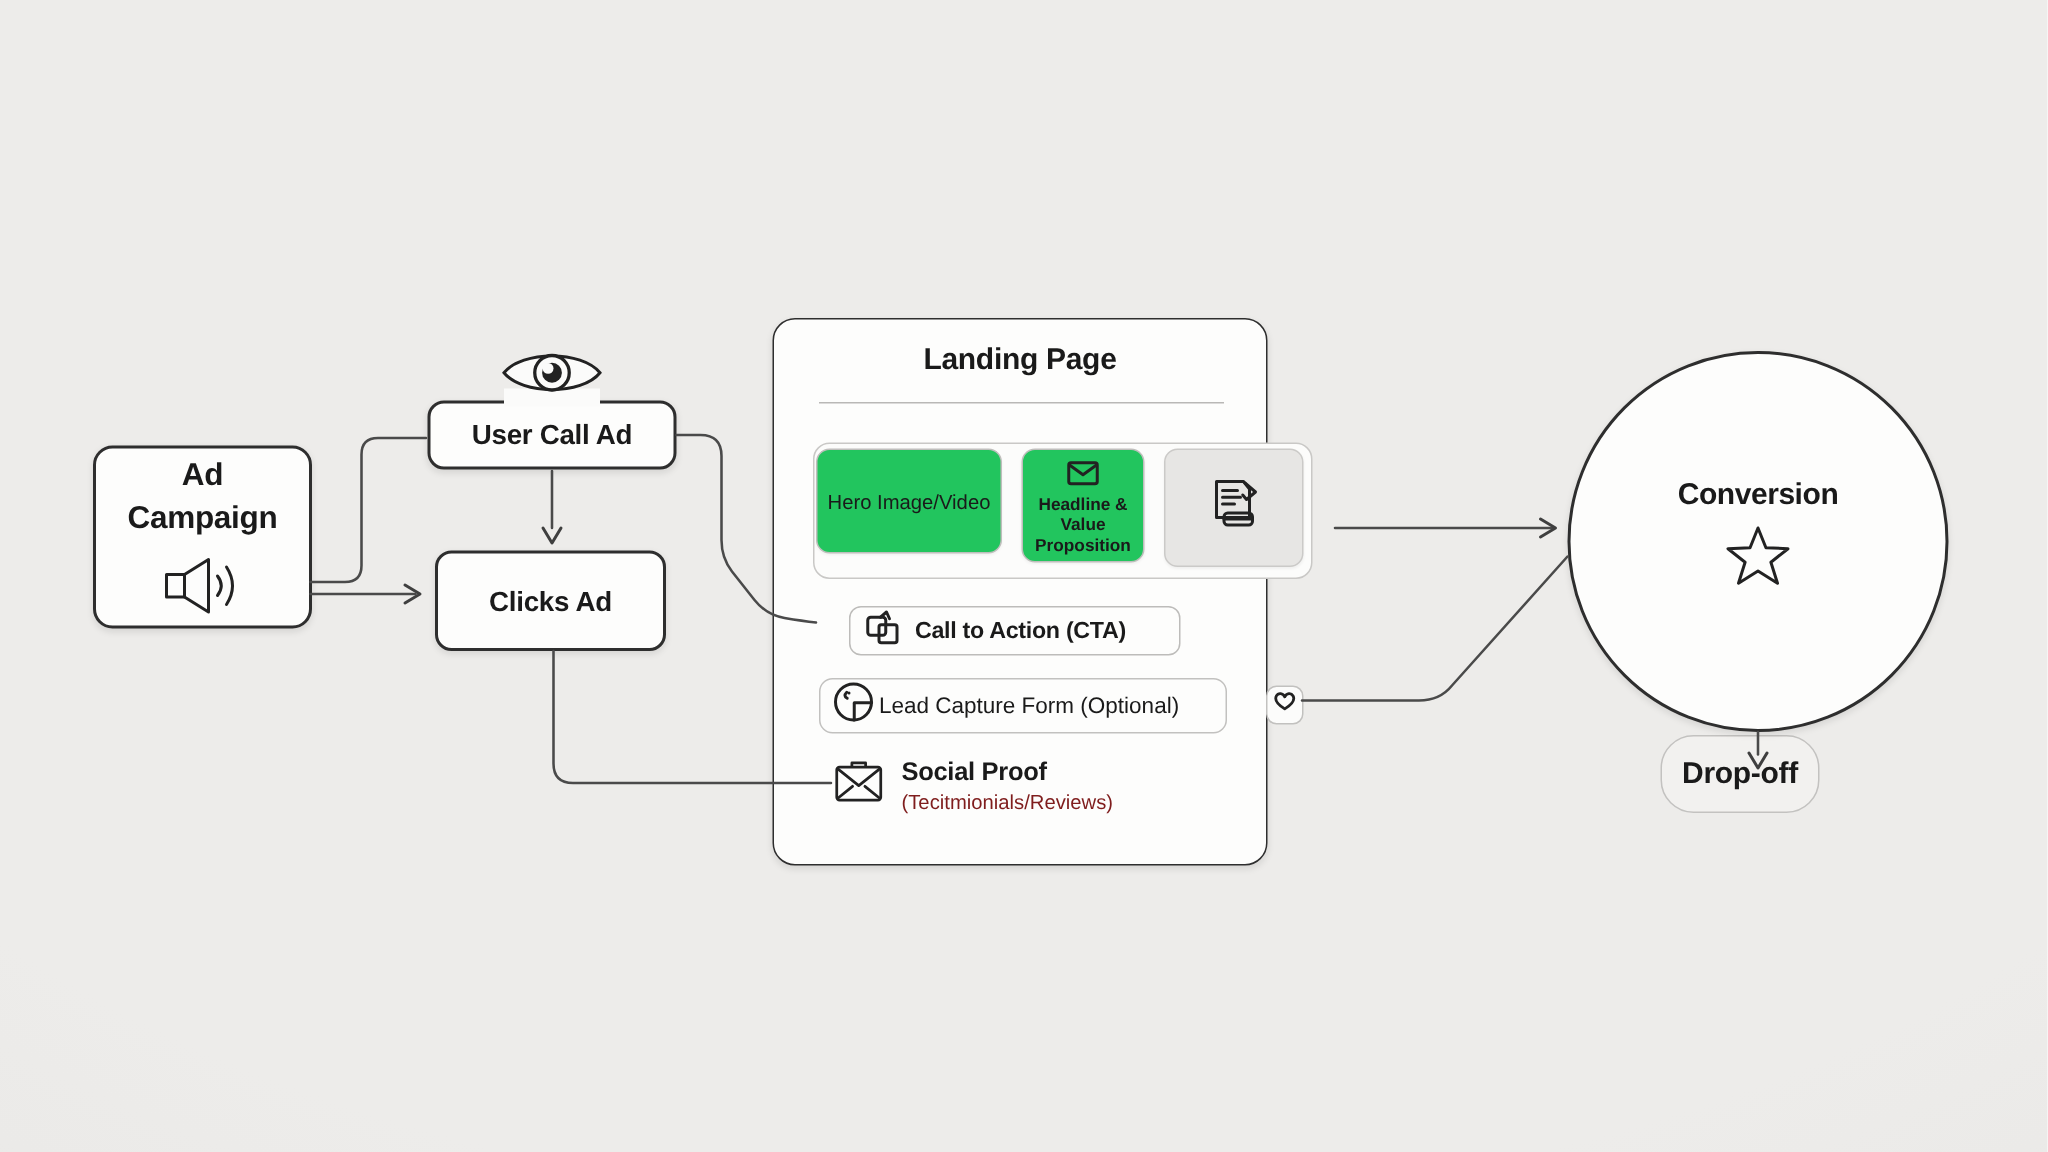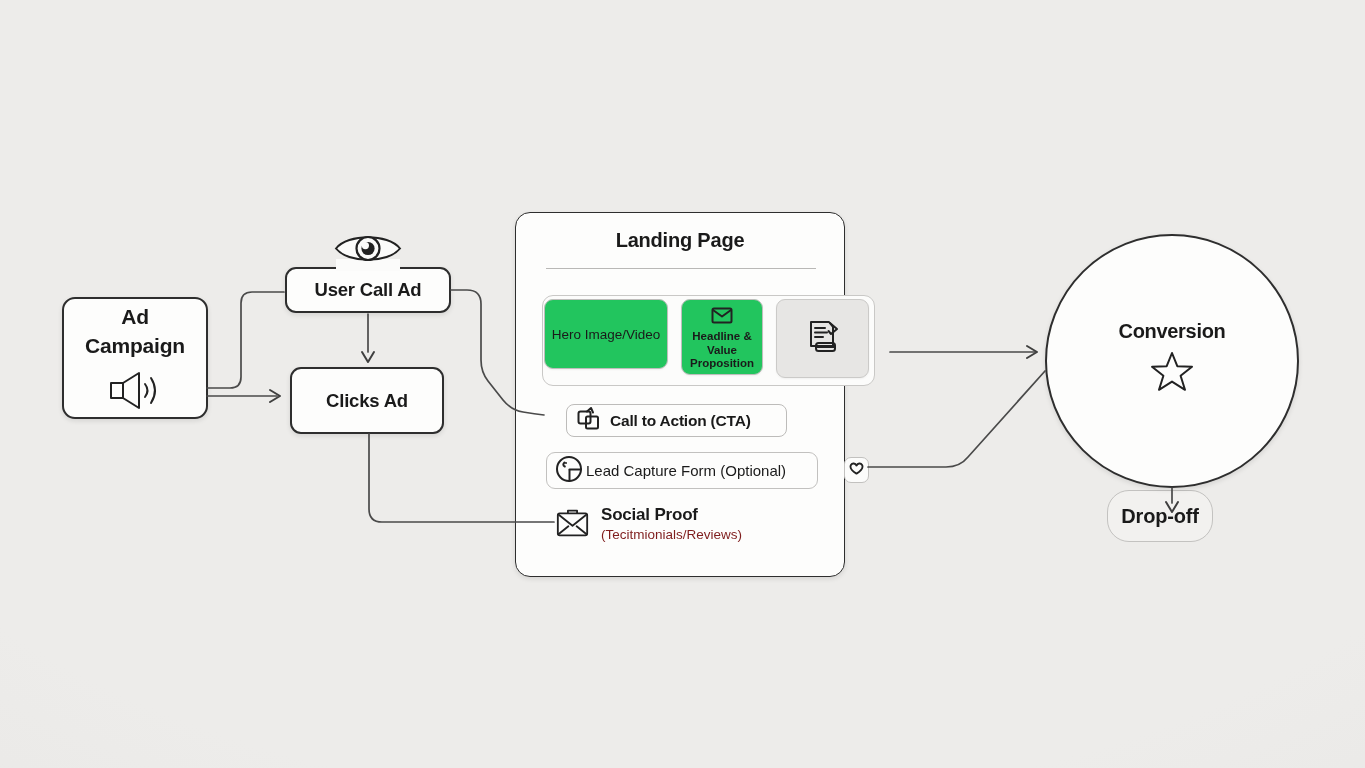--- a/index.html
+++ b/index.html
@@ -48,21 +48,21 @@
   #tile-hero{left:28px;top:86px;width:124px;height:70px;}
   #tile-hero .lbl{font-size:13.5px;text-align:center;}
   #tile-headline{left:165px;top:86px;width:82px;height:76px;flex-direction:column;gap:2px;padding-top:4px;}
   #tile-headline .lbl{font-size:11.5px;font-weight:600;text-align:center;line-height:1.18;width:74px;}
   #tile-document{left:260px;top:86px;width:93px;height:79px;background:#e7e6e4;border-color:#cbcac8;}
   #lp-cta{left:30px;top:191px;width:221px;height:33px;border:1.5px solid #bdbcba;border-radius:8px;background:#fdfdfc;display:flex;align-items:center;gap:9px;padding-left:9px;margin-left:20px;}
   #lp-cta .lbl{font-size:15.5px;font-weight:700;letter-spacing:-.2px;}
   #lp-lead{left:30px;top:239px;width:272px;height:37px;border:1.5px solid #c2c1bf;border-radius:9px;background:#fdfdfc;display:flex;align-items:center;gap:3px;padding-left:8px;}
   #lp-lead .lbl{font-size:15px;}
   #lp-heart{left:328px;top:244px;width:25px;height:26px;border:1.3px solid #c2c1bf;border-radius:7px;background:#fcfcfb;display:flex;align-items:center;justify-content:center;}
-  #lp-social{left:40px;top:292px;display:flex;gap:12px;align-items:flex-end;}
+  #lp-social{left:40px;top:292px;display:flex;gap:12px;align-items:center;}
   #lp-social .txt .t1{font-size:17px;font-weight:700;letter-spacing:-.2px;}
   #lp-social .txt .t2{font-size:13.5px;margin-top:2px;color:#7f1d1d;}
 
   
   #conversion{left:1045px;top:234px;width:254px;height:254px;border-radius:50%;flex-direction:column;z-index:1;}
   #conv-title{font-size:20px;font-weight:700;letter-spacing:-.3px;margin-top:-6px;}
   #conv-sub{font-size:15.5px;text-align:center;width:206px;line-height:1.55;margin-top:8px;}
   #conv-star{margin-top:8px;}
 
   

